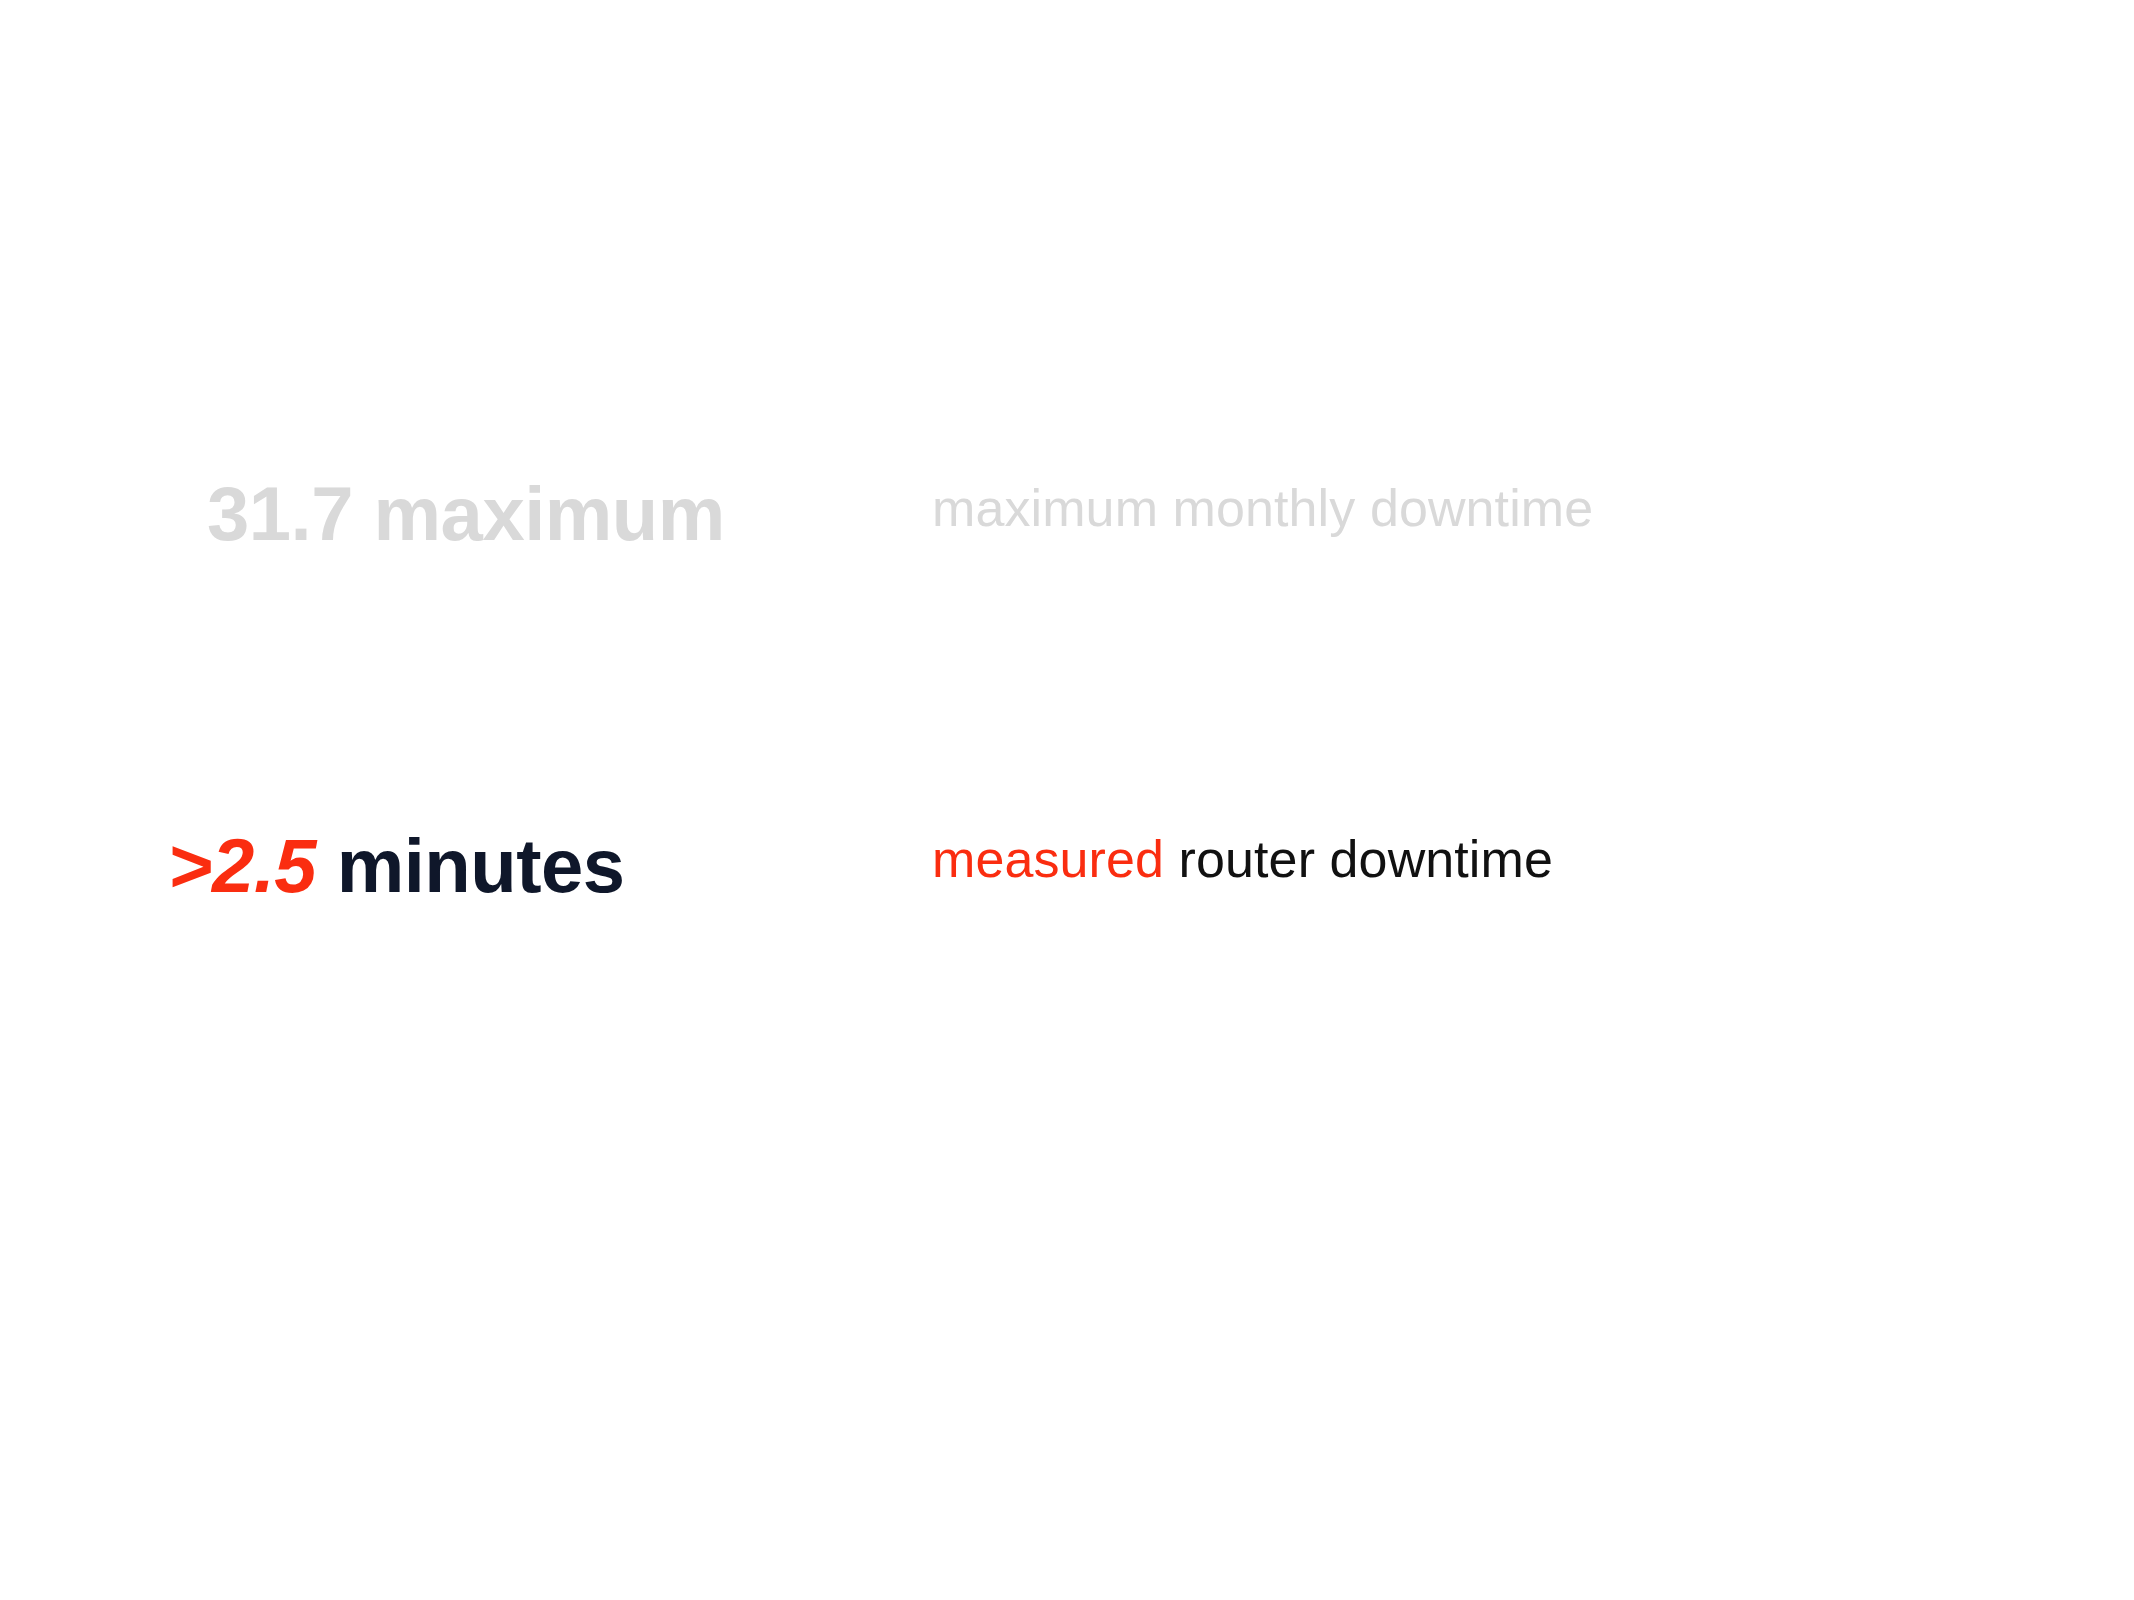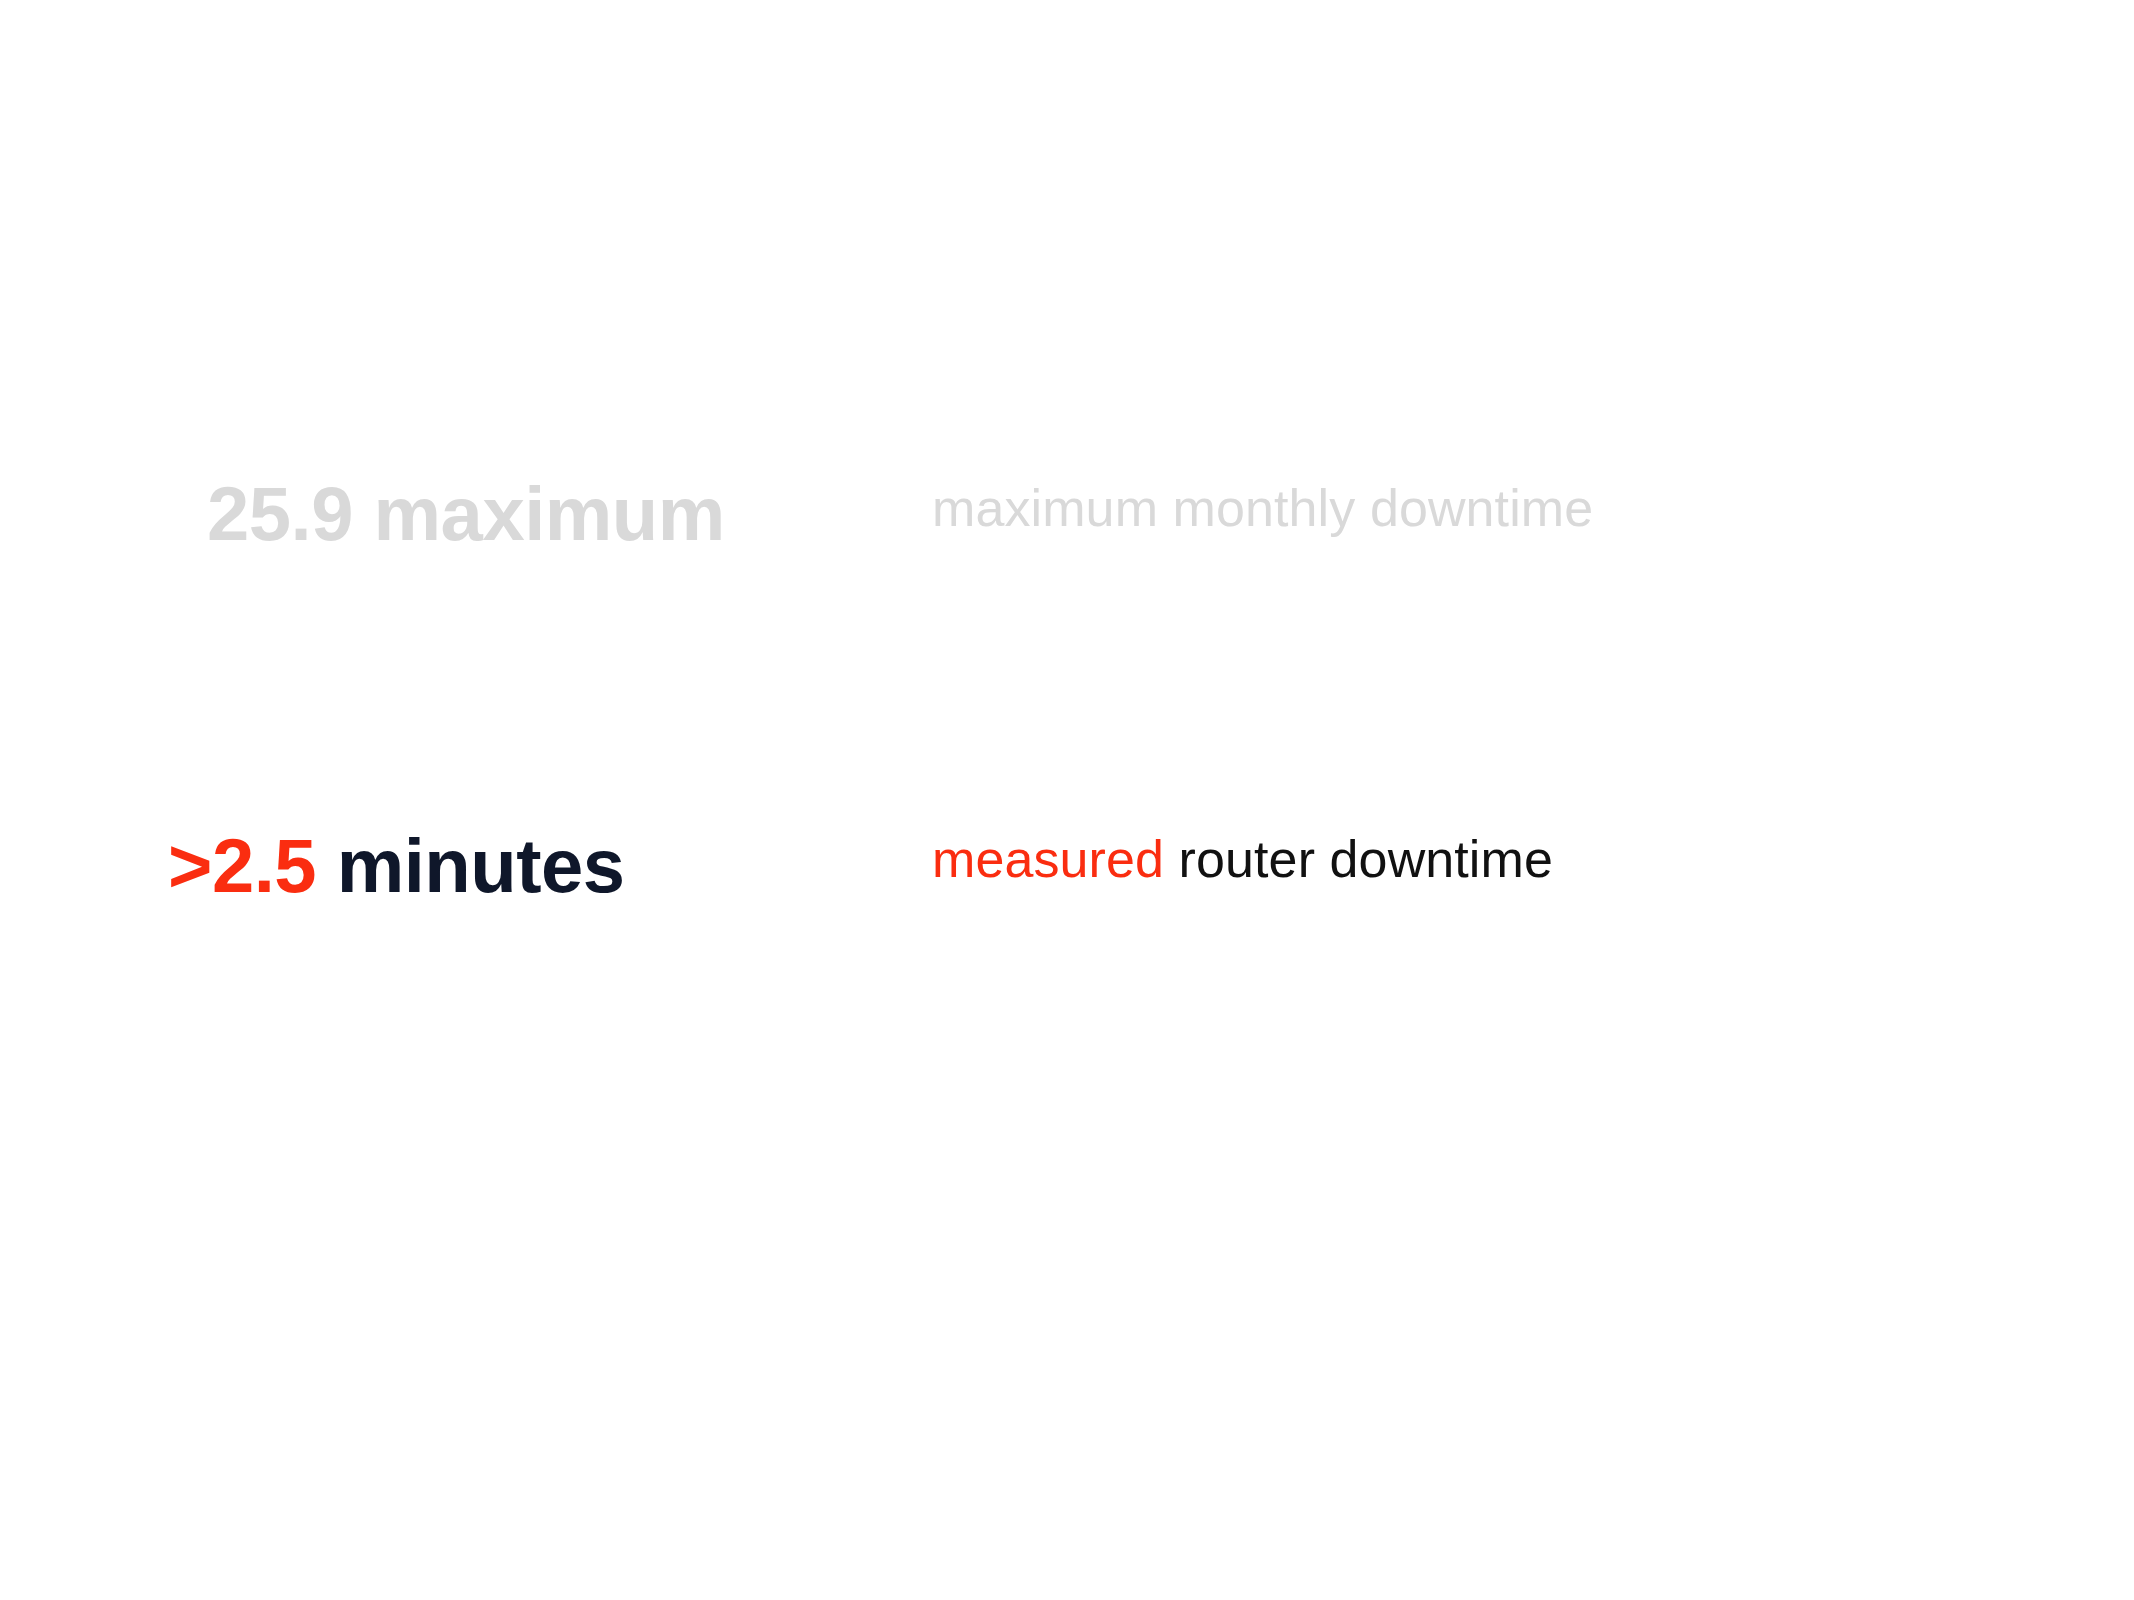--- a/index.html
+++ b/index.html
@@ -67,20 +67,21 @@
     color: #d9d9d9;
   }
 
   
   #block-measured {
     left: 168px;
     top: 828px;
   }
   #block-measured .statement-figure .figure-value {
     color: #fa2d10;
+    font-style: italic;
   }
   #block-measured .statement-figure .figure-unit {
     color: #0f172a;
   }
   #block-measured .statement-body {
     left: 764px;
     top: -14px;
   }
   #block-measured .statement-line {
     color: #111111;
@@ -95,21 +96,21 @@
   }
 </style>
 </head>
 <body>
 
 <div class="slide">
 
   <div class="statement" id="block-sla">
 
     <div class="statement-figure">
-      <span class="figure-value">25.9</span><span class="spacer"> </span><span class="figure-unit">maximum</span>
+      <span class="figure-value">31.7</span><span class="spacer"> </span><span class="figure-unit">maximum</span>
     </div>
 
     <div class="statement-body">
       <span class="statement-line">maximum monthly downtime</span>
     </div>
 
   </div>
 
   <div class="statement" id="block-measured">
 

